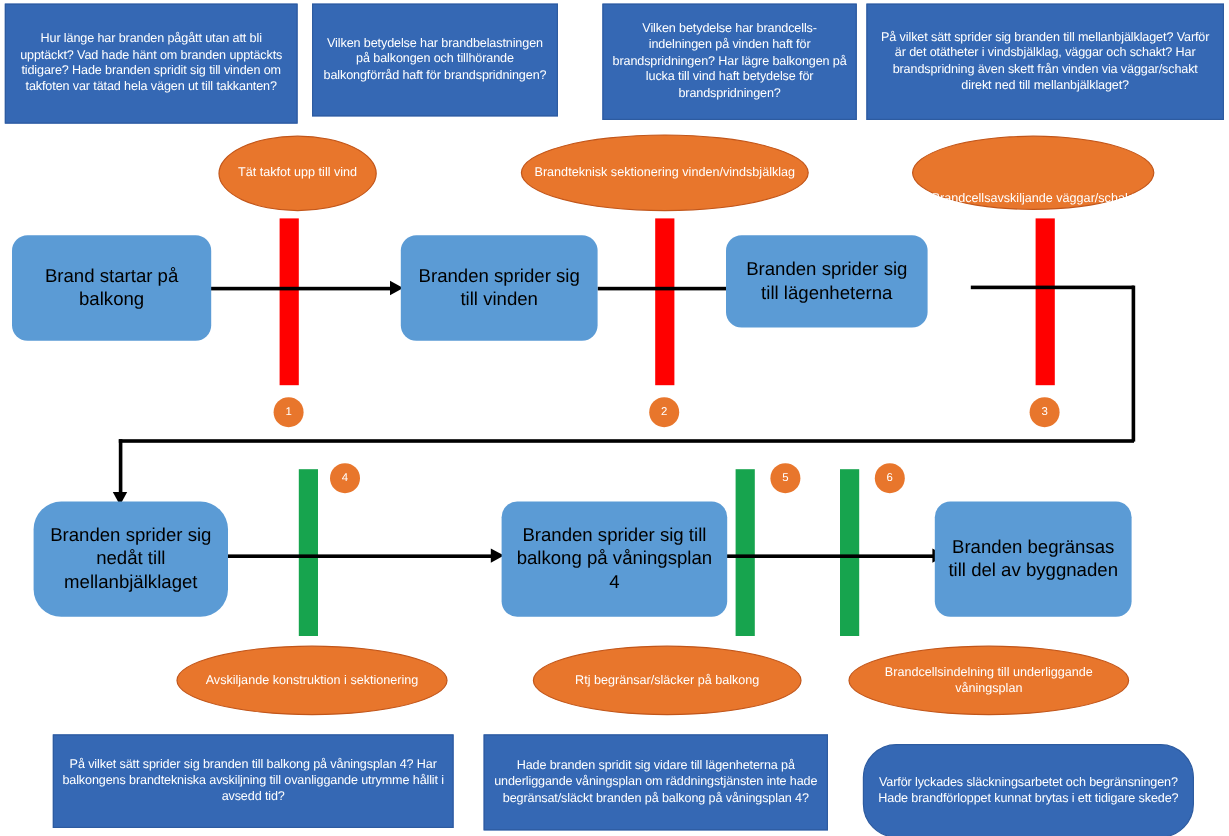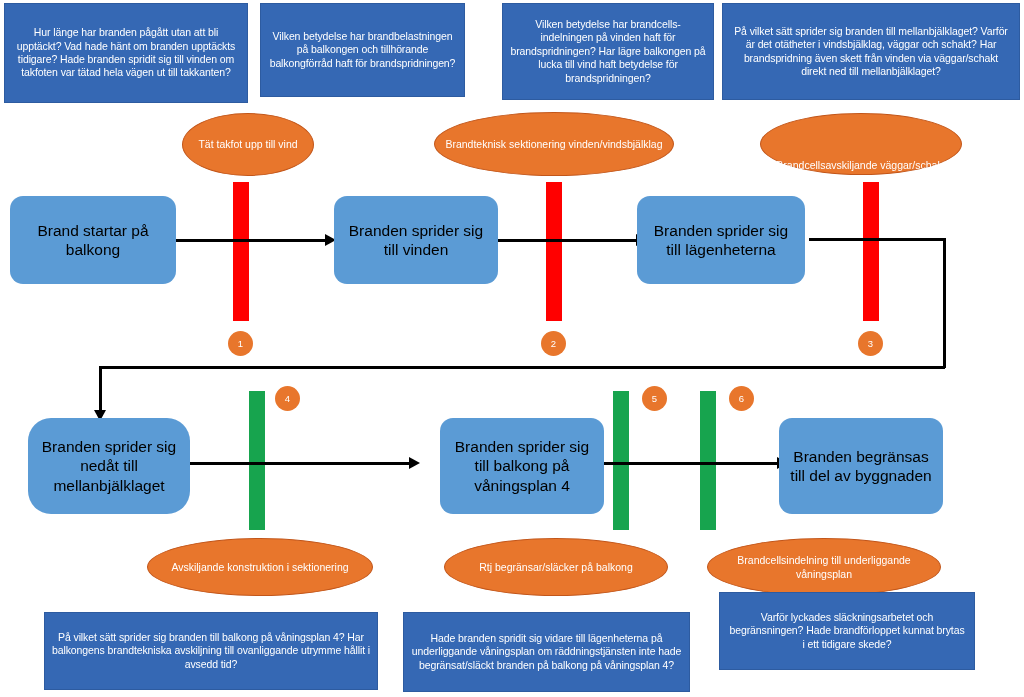--- a/index.html
+++ b/index.html
@@ -151,21 +151,21 @@
   <div class="conn hline" style="left:99px; top:366px; width:846px;"></div>
   <div class="conn vline" style="left:99px; top:366px; height:46px;"></div>
   <div class="arrow-d" style="left:94px; top:410px;"></div>
 
   <div class="pbox" style="left:10px; top:196px; width:166px; height:88px;">
     <span>Brand startar på balkong</span>
   </div>
   <div class="pbox" style="left:334px; top:196px; width:164px; height:88px;">
     <span>Branden sprider sig till vinden</span>
   </div>
-  <div class="pbox" style="left:637px; top:196px; width:168px; height:88px;">
+  <div class="pbox" style="left:605px; top:196px; width:168px; height:77px;">
     <span>Branden sprider sig till lägenheterna</span>
   </div>
 
   <div class="badge" style="left:228px; top:331px; width:25px; height:25px;">
     <span>1</span>
   </div>
   <div class="badge" style="left:541px; top:331px; width:25px; height:25px;">
     <span>2</span>
   </div>
   <div class="badge" style="left:858px; top:331px; width:25px; height:25px;">
@@ -188,21 +188,21 @@
 
   <div class="conn hline" style="left:189px; top:462px; width:222px;"></div>
   <div class="arrow-r" style="left:409px; top:457px;"></div>
 
   <div class="conn hline" style="left:583px; top:462px; width:196px;"></div>
   <div class="arrow-r" style="left:777px; top:457px;"></div>
 
   <div class="pbox" style="left:28px; top:418px; width:162px; height:96px;border-radius:23px;">
     <span>Branden sprider sig nedåt till mellanbjälklaget</span>
   </div>
-  <div class="pbox" style="left:418px; top:418px; width:164px; height:96px;margin-left:22px;">
+  <div class="pbox" style="left:418px; top:418px; width:188px; height:96px;">
     <span>Branden sprider sig till balkong på våningsplan 4</span>
   </div>
   <div class="pbox" style="left:779px; top:418px; width:164px; height:96px;">
     <span>Branden begränsas till del av byggnaden</span>
   </div>
 
   <div class="ellipse" style="left:147px; top:538px; width:226px; height:58px;">
     <span>Avskiljande konstruktion i sektionering</span>
   </div>
   <div class="ellipse" style="left:444px; top:538px; width:224px; height:58px;">
@@ -211,17 +211,17 @@
   <div class="ellipse" style="left:707px; top:538px; width:234px; height:58px;">
     <span>Brandcellsindelning till underliggande våningsplan</span>
   </div>
 
   <div class="qbox" style="left:44px; top:612px; width:334px; height:78px;">
     <span>På vilket sätt sprider sig branden till balkong på våningsplan 4? Har balkongens brandtekniska avskiljning till ovanliggande utrymme hållit i avsedd tid?</span>
   </div>
   <div class="qbox" style="left:403px; top:612px; width:287px; height:80px;">
     <span>Hade branden spridit sig vidare till lägenheterna på underliggande våningsplan om räddningstjänsten inte hade begränsat/släckt branden på balkong på våningsplan 4?</span>
   </div>
-  <div class="qbox" style="left:719px; top:592px; width:256px; height:78px;">
+  <div class="qbox" style="left:719px; top:620px; width:276px; height:78px;border-radius:28px;">
     <span>Varför lyckades släckningsarbetet och begränsningen? Hade brandförloppet kunnat brytas i ett tidigare skede?</span>
   </div>
 
 </div>
 
 </body></html>

